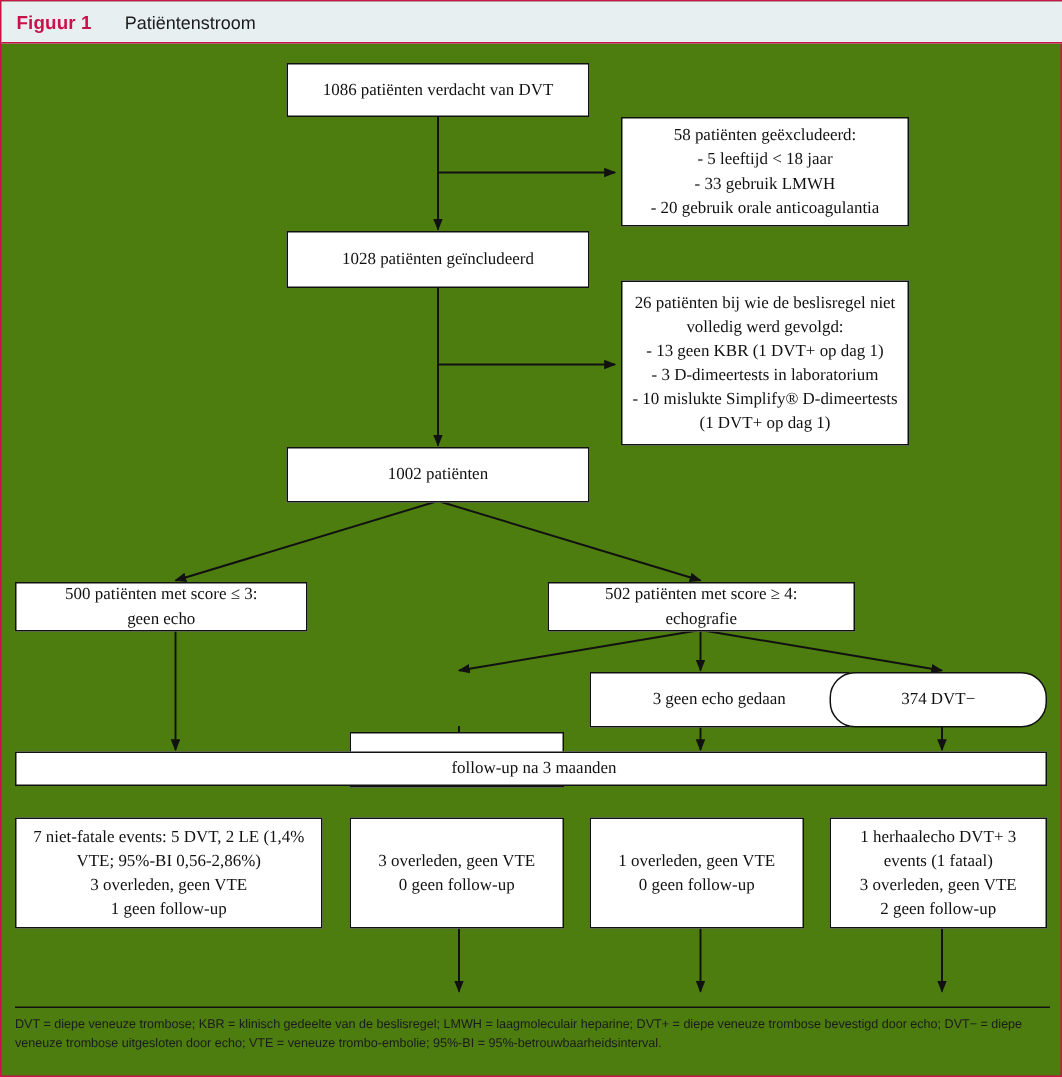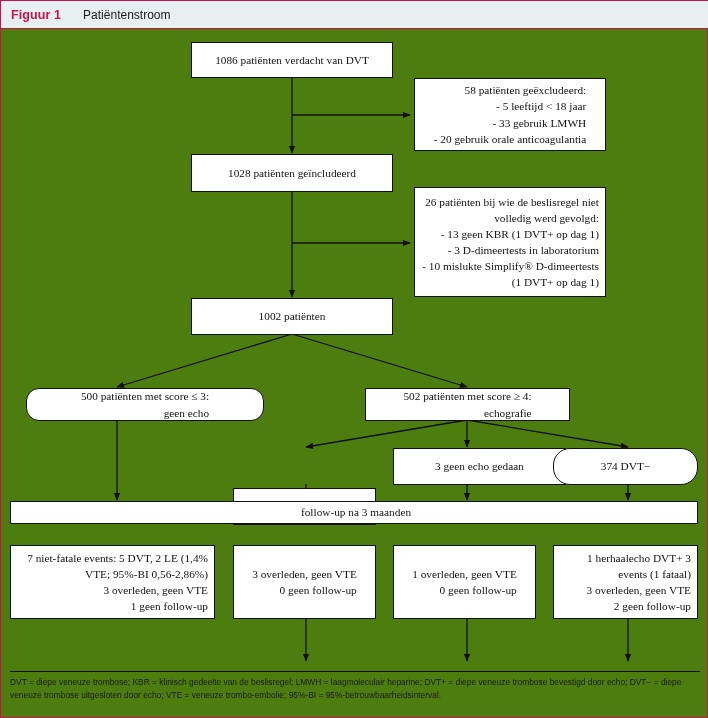--- a/index.html
+++ b/index.html
@@ -42,21 +42,21 @@
   }
   
   .nbox{
     position:absolute;
     box-sizing:border-box;
     background:#ffffff;
     border:1.3px solid #111;
     display:flex;
     align-items:center;
     justify-content:center;
-    text-align:right;
+    text-align:center;
     font-size:11.3px;
     line-height:1.42;
     padding:3px 6px;
     white-space:pre-line;
   }
   .nbox.left-align{
     justify-content:flex-start;
     text-align:right;
     padding-left:10px;
   }
@@ -125,21 +125,21 @@
 
   <div class="nbox" style="left:190px;top:153px;width:202px;height:38px;">1028 patiënten geïncludeerd</div>
 
   <div class="nbox" style="left:413px;top:186px;width:192px;height:110px;">26 patiënten bij wie de beslisregel niet volledig werd gevolgd:
 - 13 geen KBR (1 DVT+ op dag 1)
 - 3 D-dimeertests in laboratorium
 - 10 mislukte Simplify® D-dimeertests (1 DVT+ op dag 1)</div>
 
   <div class="nbox" style="left:190px;top:297px;width:202px;height:37px;">1002 patiënten</div>
 
-  <div class="nbox" style="left:25px;top:387px;width:238px;height:33px;border-radius:13px;">500 patiënten met score ≤ 3:
+  <div class="nbox" style="left:9px;top:387px;width:195px;height:33px;">500 patiënten met score ≤ 3:
 geen echo</div>
 
   <div class="nbox" style="left:364px;top:387px;width:205px;height:33px;">502 patiënten met score ≥ 4:
 echografie</div>
 
   <div class="nbox" style="left:232px;top:447px;width:143px;height:37px;margin-top:40px;">125 DVT+</div>
 
   <div class="nbox" style="left:392px;top:447px;width:173px;height:37px;">3 geen echo gedaan</div>
 
   <div class="nbox" style="left:552px;top:447px;width:145px;height:37px;border-radius:17px;">374 DVT−</div>

